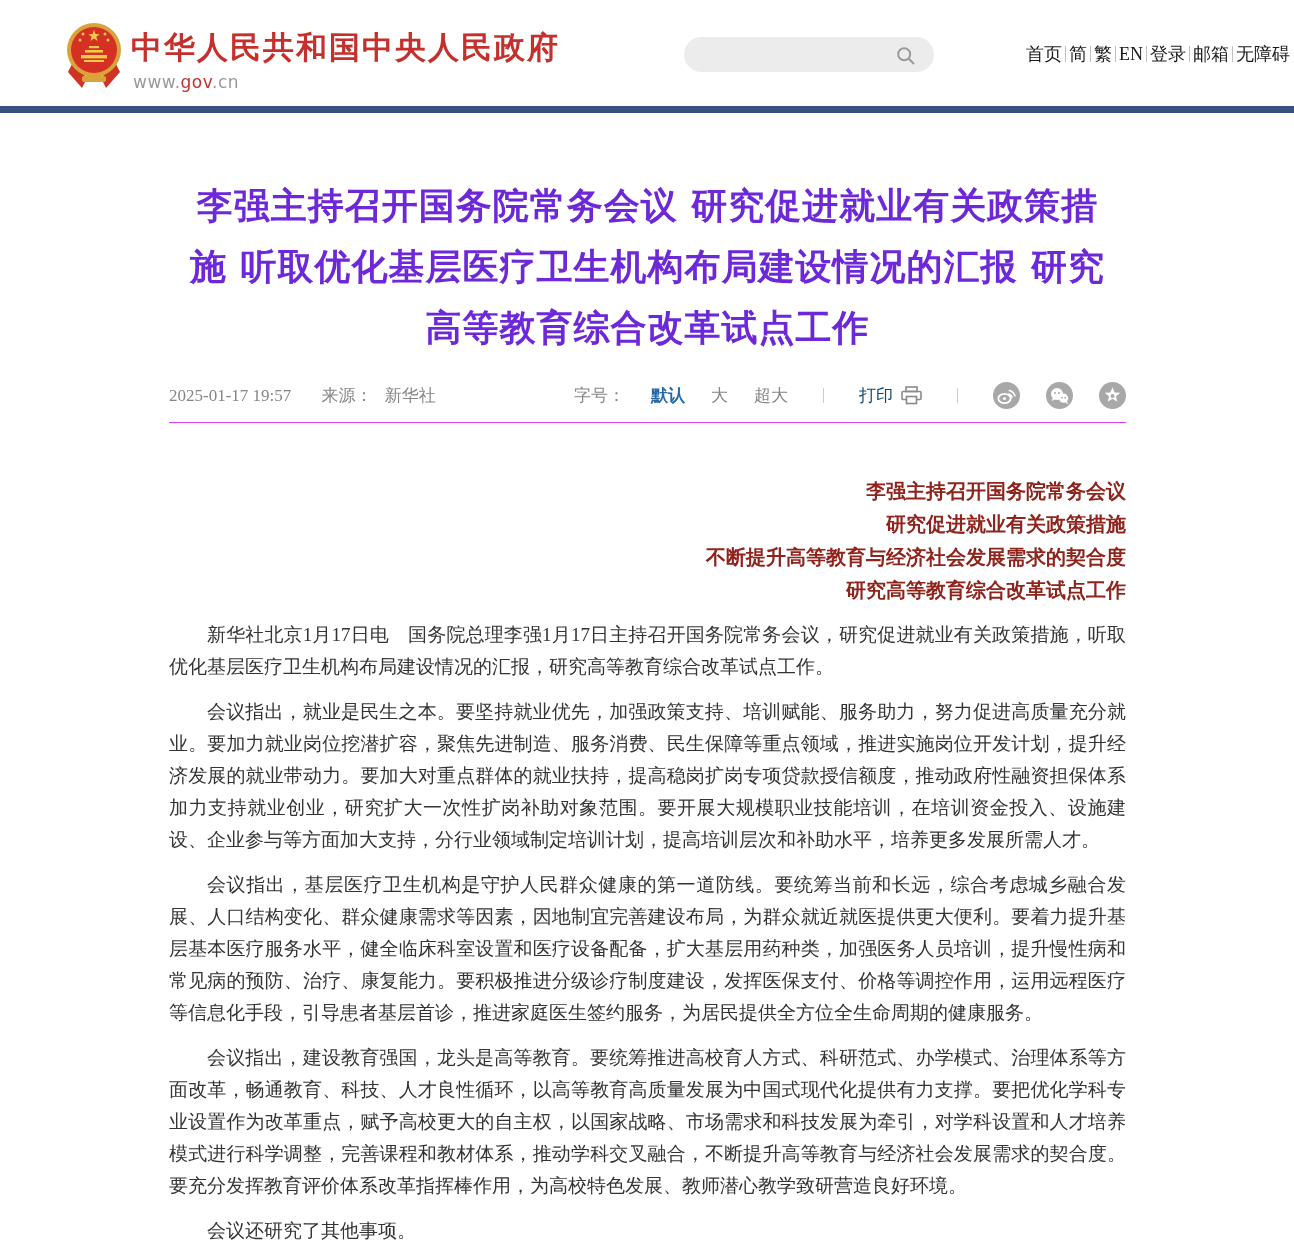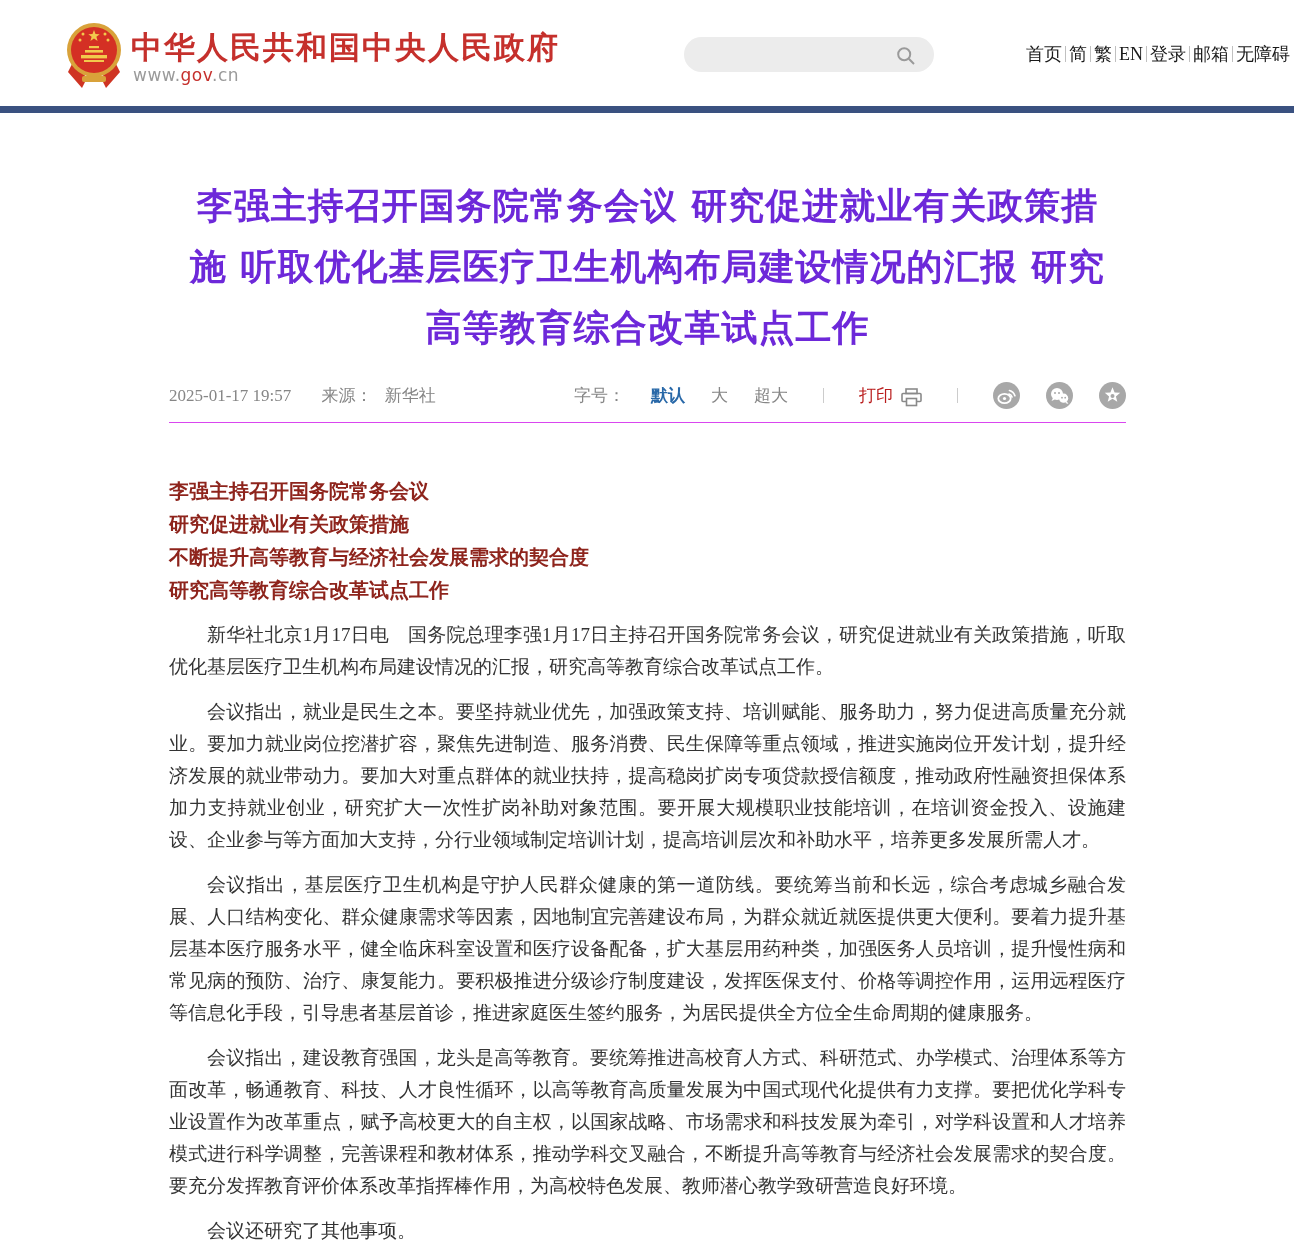--- a/index.html
+++ b/index.html
@@ -4,21 +4,21 @@
 <style>
   html,body{margin:0;padding:0;background:#fff;}
   .page{position:relative;width:1294px;height:1248px;background:#ffffff;overflow:hidden;
         font-family:"DejaVu Sans","Liberation Sans",sans-serif;padding-left:29px;}
 
   
   .site-header{position:relative;height:106px;background:#fff;}
   .emblem{position:absolute;left:36px;top:20px;}
   .brand-title{position:absolute;left:102px;top:27px;font-size:31px;font-weight:bold;
                color:#c5302c;letter-spacing:2px;white-space:nowrap;}
-  .brand-url{position:absolute;left:104px;top:65px;font-size:17px;color:#9a9a9a;letter-spacing:.5px;}
+  .brand-url{position:absolute;left:104px;top:72px;font-size:17px;color:#9a9a9a;letter-spacing:.5px;}
   .brand-url .g{color:#c5302c;}
 
   .searchbox{position:absolute;left:655px;top:37px;width:250px;height:35px;border-radius:18px;
              background:#ececec;z-index:1;}
   .searchbox input{width:100%;height:100%;box-sizing:border-box;border:none;background:transparent;
              outline:none;padding:0 38px 0 16px;font-size:15px;color:#333;}
   .search-ico{position:absolute;left:867px;top:46px;z-index:1;}
 
   .top-nav{position:absolute;top:42px;right:33px;z-index:2;display:flex;align-items:center;gap:3px;
            font-family:"Liberation Serif","DejaVu Serif",serif;font-size:18px;color:#1a1a1a;}
@@ -33,25 +33,25 @@
              line-height:61px;letter-spacing:1px;}
   .meta{margin-top:12px;padding-bottom:13px;border-bottom:1px solid #d946ef;display:flex;
         justify-content:space-between;align-items:center;
         font-family:"Liberation Serif","DejaVu Serif",serif;font-size:17px;color:#868686;}
   .meta-left .date{margin-right:26px;}
   .meta-left .src{margin-left:8px;color:#868686;}
   .meta-right{display:flex;align-items:center;gap:26px;}
   .fs-opt{cursor:pointer;}
   .fs-default{color:#2868a8;font-weight:bold;}
   .msep{width:1px;height:15px;background:#cccccc;margin:0 9px;}
-  .print-wrap{display:flex;align-items:flex-end;gap:7px;cursor:pointer;color:#b91c1c;}
+  .print-wrap{display:flex;align-items:center;gap:7px;cursor:pointer;color:#0c4a6e;}
   .circle-ico{width:27px;height:27px;border-radius:50%;background:#a8a8a8;display:flex;
               align-items:center;justify-content:center;cursor:pointer;flex:0 0 auto;}
 
-  .sub-title{margin-top:52px;text-align:left;font-family:"Liberation Serif","DejaVu Serif",serif;
+  .sub-title{margin-top:52px;text-align:right;font-family:"Liberation Serif","DejaVu Serif",serif;
              font-weight:bold;font-size:20px;line-height:33px;color:#8e241c;}
   .body-text{margin-top:12px;}
   .body-text p{margin:0 0 13px 0;font-family:"Liberation Serif","DejaVu Serif",serif;
                font-size:19px;line-height:32px;color:#333;text-indent:2em;text-align:justify;}
 </style>
 </head>
 <body>
 
 <div class="page">
 

